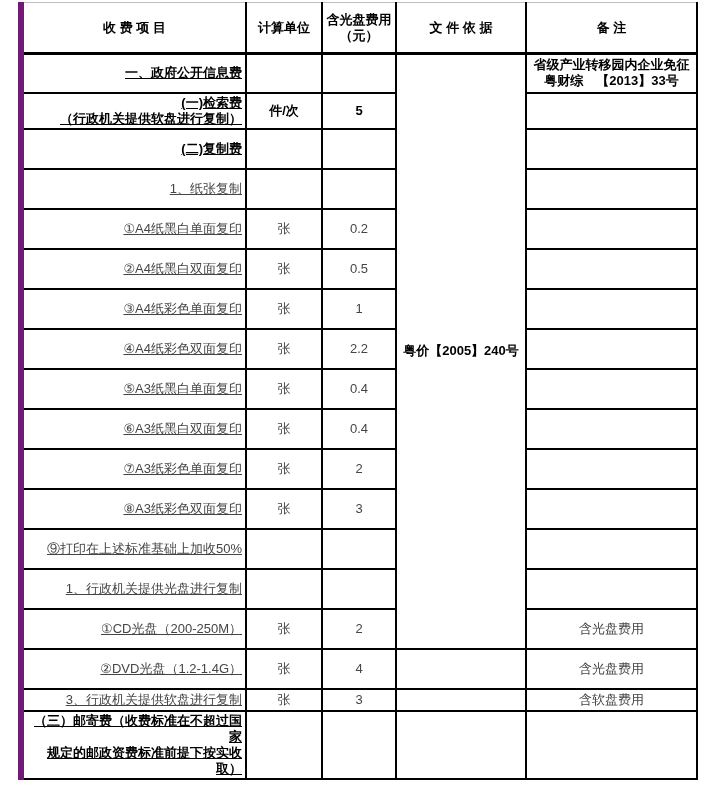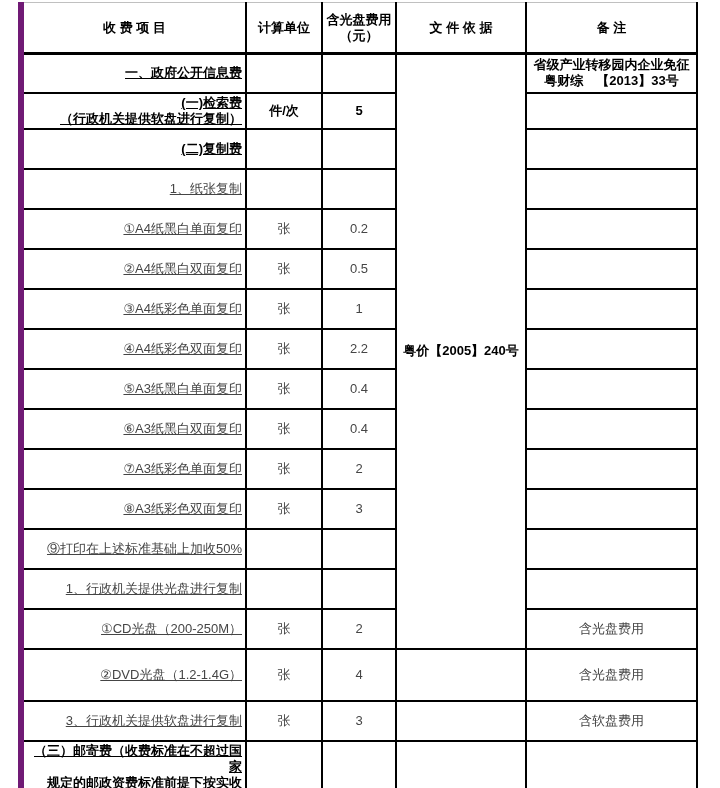--- a/index.html
+++ b/index.html
@@ -151,29 +151,29 @@
     <td class="c-rem"></td>
   </tr>
 
   <tr style="height:40px">
     <td class="c-item">①CD光盘（200-250M）</td>
     <td class="c-unit">张</td>
     <td class="c-val">2</td>
     <td class="c-rem">含光盘费用</td>
   </tr>
 
-  <tr style="height:52px">
+  <tr style="height:40px">
     <td class="c-item">②DVD光盘（1.2-1.4G）</td>
     <td class="c-unit">张</td>
     <td class="c-val">4</td>
     <td class="c-doc"></td>
     <td class="c-rem">含光盘费用</td>
   </tr>
 
-  <tr style="height:40px">
+  <tr style="height:22px">
     <td class="c-item">3、行政机关提供软盘进行复制</td>
     <td class="c-unit">张</td>
     <td class="c-val">3</td>
     <td class="c-doc"></td>
     <td class="c-rem">含软盘费用</td>
   </tr>
 
   <tr class="bold" style="height:59px">
     <td class="c-item">（三）邮寄费（收费标准在不超过国家
 规定的邮政资费标准前提下按实收取）</td>

